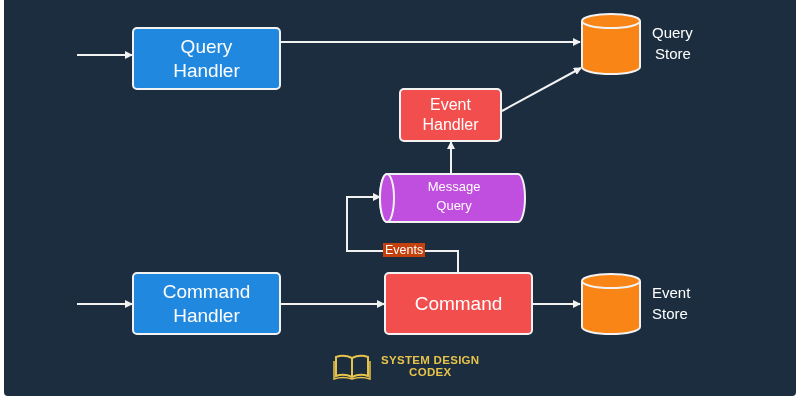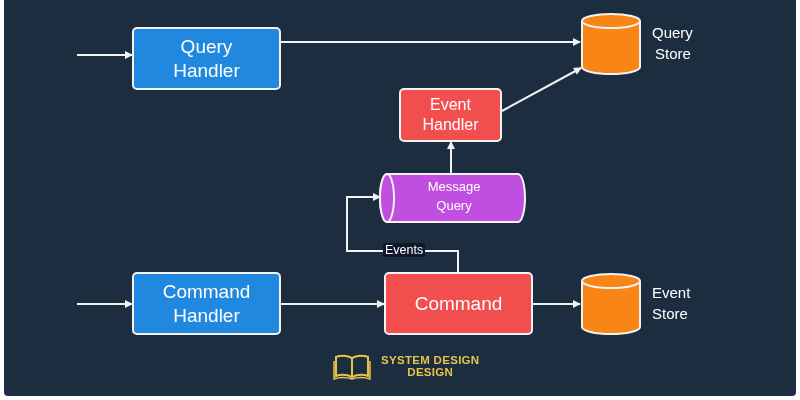--- a/index.html
+++ b/index.html
@@ -10,21 +10,21 @@
   svg { position: absolute; left: 0; top: 0; }
   .box { position: absolute; border: 2px solid #f2f2f2; border-radius: 5px;
          color: #ffffff; display: flex; align-items: center; justify-content: center;
          text-align: center; box-sizing: border-box; line-height: 1.25; }
   .blue { background: #2188e0; font-size: 19px; }
   .red { background: #f24e4e; }
   .lbl { position: absolute; color: #ffffff; font-size: 15px; line-height: 1.4; text-align: left; }
   .logo { position: absolute; left: 333px; top: 352px; display: flex; align-items: center; gap: 10px; }
   .logo-text { color: #e8c34a; font-weight: bold; font-size: 11.5px; line-height: 1.05; text-align: center; letter-spacing: 0.3px; }
   .mq-text { position: absolute; left: 390px; top: 178px; width: 128px; color: #fff; font-size: 13px; line-height: 1.45; text-align: center; }
-  .events { position: absolute; left: 383px; top: 243px; color: #fff; font-size: 12.5px; background: #0f172a; padding: 0 2px; }
+  .events { position: absolute; left: 383px; top: 243px; color: #fff; font-size: 12.5px; background: #c2410c; padding: 0 2px; }
 </style>
 </head>
 <body>
 
 <div class="canvas"></div>
 
 <svg width="800" height="400">
   <defs>
     <marker id="ah" markerWidth="8" markerHeight="8" refX="7" refY="4" orient="auto" markerUnits="userSpaceOnUse">
       <path d="M0,0 L8,4 L0,8 Z" fill="#f2f2f2"></path>
@@ -101,15 +101,15 @@
 </div>
 
 <div class="logo">
   <svg width="38" height="28" viewBox="0 0 38 28" style="position:static">
     <path d="M3,5 L3,24 Q11,21 19,25 Q27,21 35,24 L35,5 Q27,2 19,6 Q11,2 3,5 Z" fill="none" stroke="#e8c34a" stroke-width="2"></path>
     <line x1="19" y1="6" x2="19" y2="25" stroke="#e8c34a" stroke-width="2"></line>
     <path d="M1,9 L1,27 Q10,24 19,27 Q28,24 37,27 L37,9" fill="none" stroke="#e8c34a" stroke-width="1.5"></path>
   </svg>
   <div class="logo-text">
     <div>SYSTEM DESIGN</div>
-    <div>DESIGN</div>
+    <div>CODEX</div>
   </div>
 </div>
 
 </body></html>

